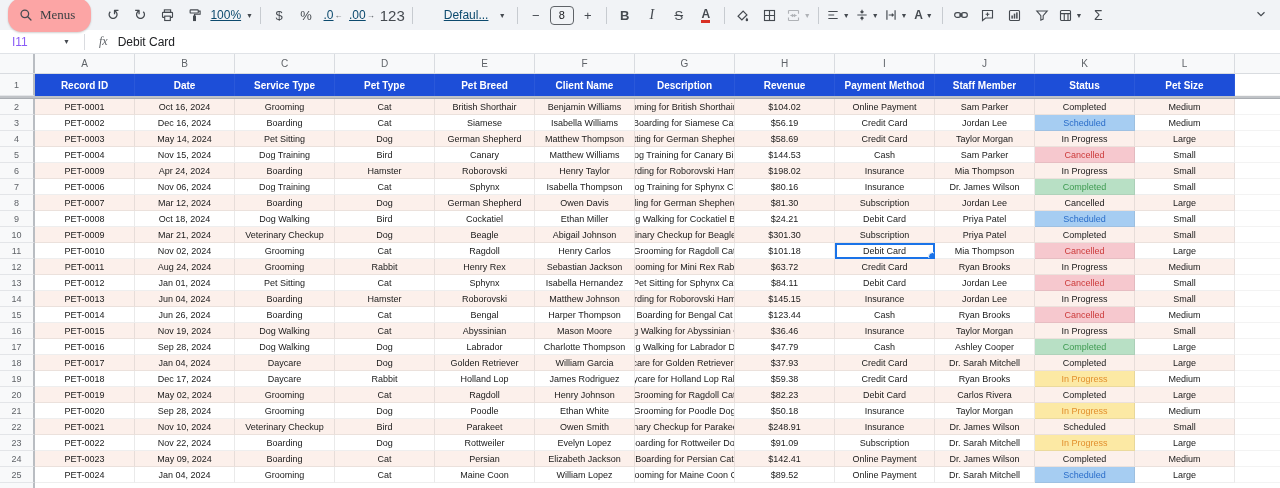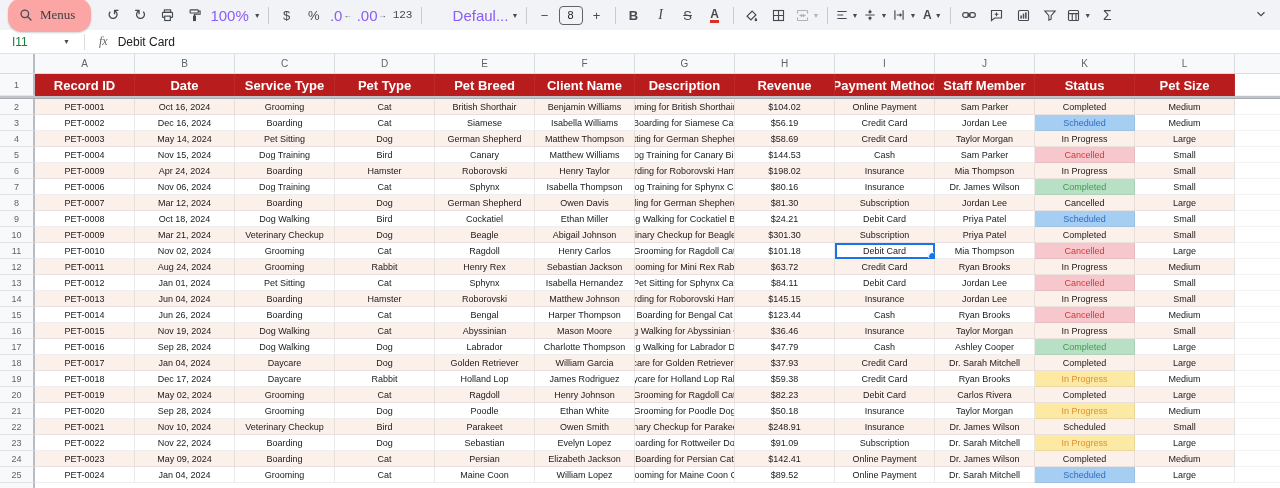--- a/index.html
+++ b/index.html
@@ -9,41 +9,41 @@
   
   .toolbar { height:30px; background:#f1f3f6; display:flex; align-items:center;
     padding:0 10px 0 8px; gap:1px; position:relative; }
   .pill { height:34px; background:#fca5a5; border-radius:14px; display:flex; align-items:center;
     gap:7px; padding:0 16px 0 11px; box-shadow:0 1px 2px rgba(0,0,0,.18); margin-right:8px; cursor:pointer;font-family:Liberation Serif, serif; }
   .pill-label { font-size:13px; color:#3c4043; }
   .tb-btn { min-width:26px; height:24px; display:flex; align-items:center; justify-content:center;
     border-radius:4px; color:#454a50; font-size:13px; cursor:pointer; padding:0 2px; }
   .tb-caret { font-size:7px; color:#454a50; margin-left:3px; }
   .tb-divider { width:1px; height:17px; background:#c7cbd0; margin:0 4px; }
-  .tb-txt { font-size:15px; color:#8b5cf6; }
+  .tb-txt { font-size:12px; color:#0c4a6e;text-decoration:underline; }
   .zoom-box { gap:2px; }
   .font-box { width:74px; justify-content:space-between; padding:0 6px;margin-left:20px; }
   .fsz-box { width:24px; height:19px; border:1.4px solid #5f6368; border-radius:4px;
     font-size:11px; color:#202124; display:flex; align-items:center; justify-content:center; }
   .b-bold { font-weight:700; font-size:13px; }
   .b-italic { font-style:italic; font-family:"Liberation Serif", serif; font-size:14px; }
   .b-strike { text-decoration:line-through; font-size:13px; }
   .b-color { font-size:12px; font-weight:700; border-bottom:3px solid #d93025; line-height:12px; }
   .dec-arrow { font-size:8px; margin-left:1px; }
   .sigma { font-size:14px; }
   .disabled { opacity:.38; }
   .collapse-chevron { position:absolute; right:12px; top:7px; color:#454a50; }
   svg.ic { display:block; }
 
   
   .formula-bar { height:24px; background:#fff; border-bottom:1px solid #e0e3e7;
     display:flex; align-items:center; }
   .name-box { width:78px; padding:0 8px 0 12px; display:flex; align-items:center;
     justify-content:space-between; cursor:pointer; }
-  .name-box-text { font-size:12px; color:#15803d; }
+  .name-box-text { font-size:12px; color:#8b5cf6; }
   .fb-divider { width:1px; height:16px; background:#dadce0; margin:0 6px; }
   .fx { font-size:12px; font-style:italic; color:#5f6368;
     font-family:"Liberation Serif", serif; margin:0 10px 0 8px; }
   .fb-value { font-size:12px; color:#202124; }
 
   
   .col-headers { height:20px; background:#f8f9fa; display:flex; border-bottom:1px solid #d9dce0; }
   .corner-cell { width:35px; height:100%; background:#f8f9fa; border-right:2px solid #b9bdc2; }
   .col-letter { width:100px; height:100%; display:flex; align-items:center; justify-content:center;
     font-size:10px; color:#5f6368; border-right:1px solid #d9dce0; cursor:pointer; }
@@ -55,21 +55,21 @@
   .grid-row.hdr { height:22px; }
   .rnum { width:35px; background:#f8f9fa; display:flex; align-items:center; justify-content:center;
     font-size:9px; color:#5f6368; border-right:2px solid #b9bdc2; border-bottom:1px solid #e3e5e8;
     flex:none; cursor:pointer; }
   .gcell { width:100px; flex:none; display:flex; align-items:center; justify-content:center;
     font-size:9px; color:#1a1a1a; white-space:nowrap; overflow:hidden;
     border-right:1px solid rgba(100,100,100,.13); border-bottom:1px solid rgba(100,100,100,.11);
     background:#fff; position:relative; cursor:cell; }
   .gfill { flex:1; background:#fff; border-bottom:1px solid rgba(100,100,100,.08); }
   .band .gcell { background:#fcf0eb; }
-  .hdr .gcell { background:#b91c1c; color:#fff; font-weight:700; font-size:13px;
+  .hdr .gcell { background:#1d4ed8; color:#fff; font-weight:700; font-size:10px;
     border-right:1px solid rgba(255,255,255,.06); border-bottom:none; }
   .hdr .gfill { background:#fff; }
   .frozen-bar { height:3px; background:#c0c3c7; border-bottom:1px solid #a9adb2; }
   .sliver { display:flex; height:5px; }
   .sliver .rnum { border-bottom:none; }
   .sliver .gfill { border-bottom:none; }
 
   
   .gcell.st-blue   { background:#a6cdf2; color:#2a6dc9; }
   .gcell.st-pink   { background:#f6c8ce; color:#cc3b3b; }
@@ -130,21 +130,21 @@
   <div class="tb-btn">$</div>
   <div class="tb-btn">%</div>
   <div class="tb-btn">
       <span class="tb-txt">.0</span>
       <span class="dec-arrow">←</span>
     </div>
   <div class="tb-btn">
       <span class="tb-txt">.00</span>
       <span class="dec-arrow">→</span>
     </div>
-  <div class="tb-btn" style="font-size:11px;font-family:Liberation Mono, monospace;">123</div>
+  <div class="tb-btn" style="font-size:15px;">123</div>
 
   <div class="tb-divider"></div>
 
   <div class="tb-btn font-box">
     <span class="tb-txt">Defaul...</span>
     <span class="tb-caret">▼</span>
   </div>
 
   <div class="tb-divider"></div>
 
@@ -655,21 +655,21 @@
       <div class="gcell">Scheduled</div>
       <div class="gcell">Small</div>
       <div class="gfill"></div>
     </div>
     <div class="grid-row">
       <div class="rnum">23</div>
       <div class="gcell">PET-0022</div>
       <div class="gcell">Nov 22, 2024</div>
       <div class="gcell">Boarding</div>
       <div class="gcell">Dog</div>
-      <div class="gcell">Sebastian</div>
+      <div class="gcell">Rottweiler</div>
       <div class="gcell">Evelyn Lopez</div>
       <div class="gcell">Boarding for Rottweiler Dog</div>
       <div class="gcell">$91.09</div>
       <div class="gcell">Subscription</div>
       <div class="gcell">Dr. Sarah Mitchell</div>
       <div class="gcell st-yellow">In Progress</div>
       <div class="gcell">Large</div>
       <div class="gfill"></div>
     </div>
     <div class="grid-row band">

